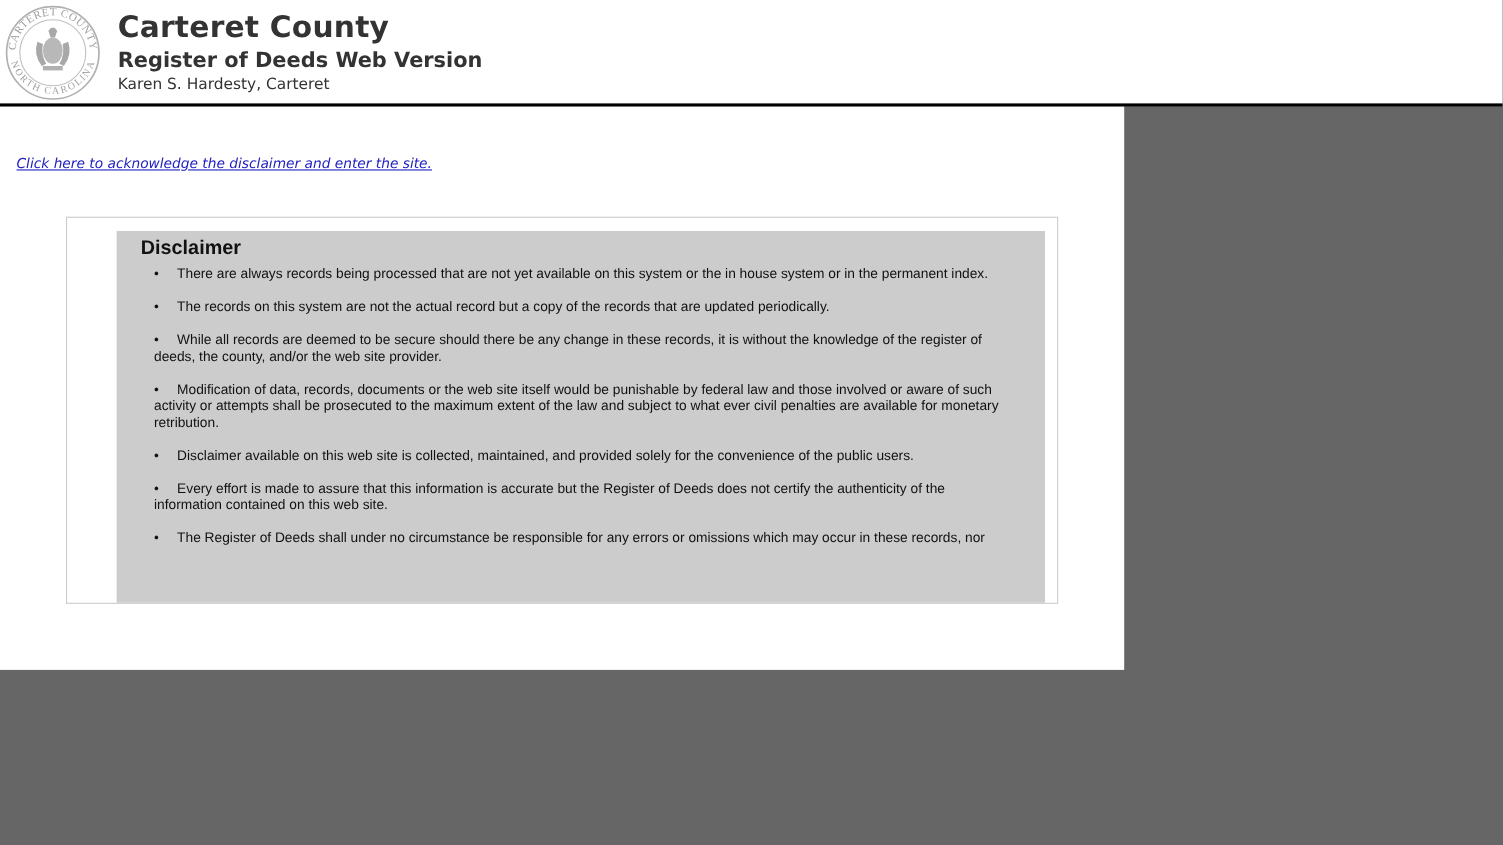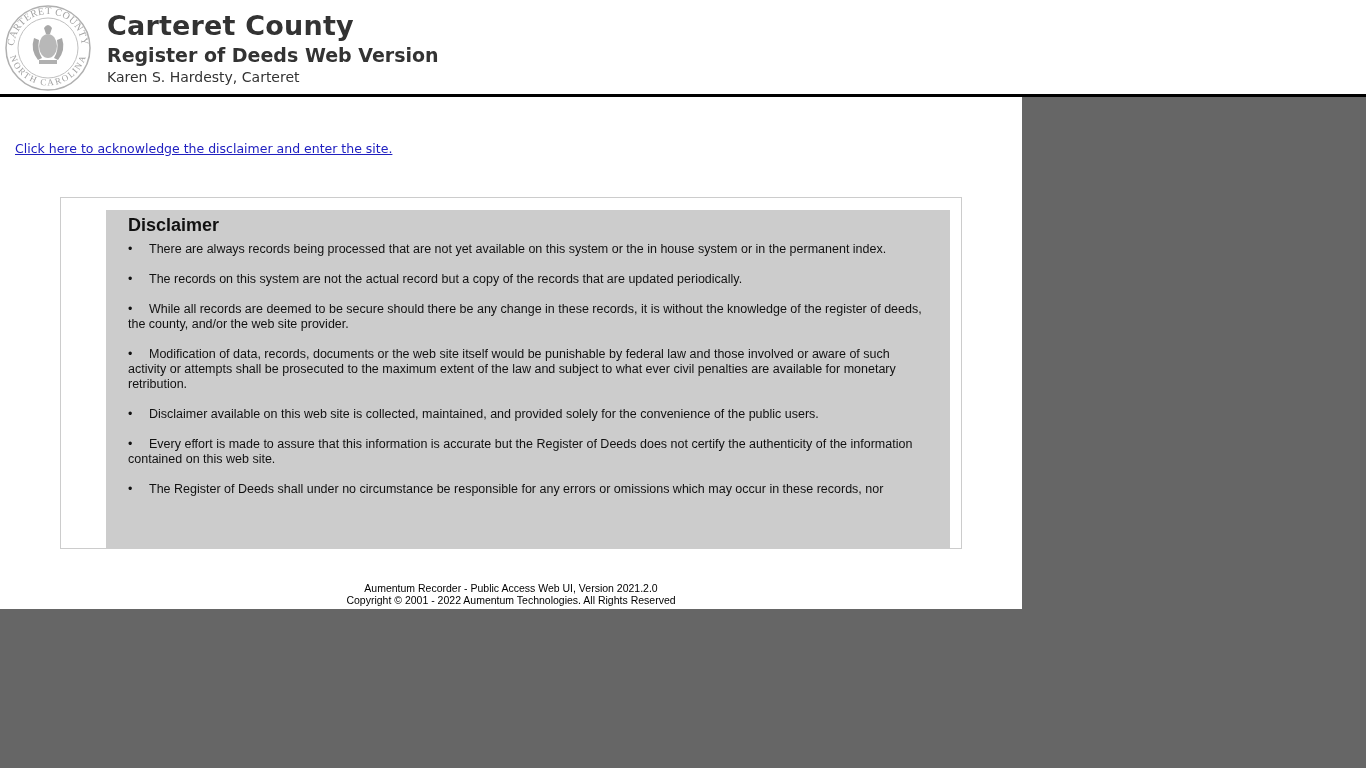--- a/index.html
+++ b/index.html
@@ -55,20 +55,21 @@
     }
     .enter-link {
       position: absolute;
       left: 15px; top: 44px;
       font-family: "DejaVu Sans", sans-serif;
       font-size: 12.5px;
       color: #1a0dab;
       color: #2020c0;
       text-decoration: underline;
       cursor: pointer;
+      font-style: italic;
     }
     .disclaimer-frame {
       position: absolute;
       left: 60px; top: 100px;
       width: 900px;
       height: 350px;
       border: 1px solid #cccccc;
       background: #ffffff;
       overflow: hidden;
     }
@@ -84,21 +85,21 @@
     }
     .disclaimer-title {
       font-size: 18px;
       font-weight: bold;
       margin: 5px 0 7px 0;
       line-height: 20px;
     }
     .disclaimer-item {
       font-size: 12.5px;
       line-height: 15px;
-      margin: 0 0 15px 0;
+      margin: 0 0 15px 12px;
       padding-right: 4px;
     }
     .bullet {
       display: inline-block;
       width: 21px;
     }
     .footer {
       position: absolute;
       left: 0; top: 485px;
       width: 1022px;
@@ -162,17 +163,13 @@
       </div>
       <div class="disclaimer-item">
         <span class="bullet">•</span><span>Every effort is made to assure that this information is accurate but the Register of Deeds does not certify the authenticity of the information contained on this web site.</span>
       </div>
       <div class="disclaimer-item">
         <span class="bullet">•</span><span>The Register of Deeds shall under no circumstance be responsible for any errors or omissions which may occur in these records, nor</span>
       </div>
     </div>
   </div>
 
-  <div class="footer">
-    <div>Aumentum Recorder - Public Access Web UI, Version 2021.2.0</div>
-    <div>Copyright © 2001 - 2022  Aumentum Technologies. All Rights Reserved</div>
-  </div>
 </div>
 
 </body></html>

